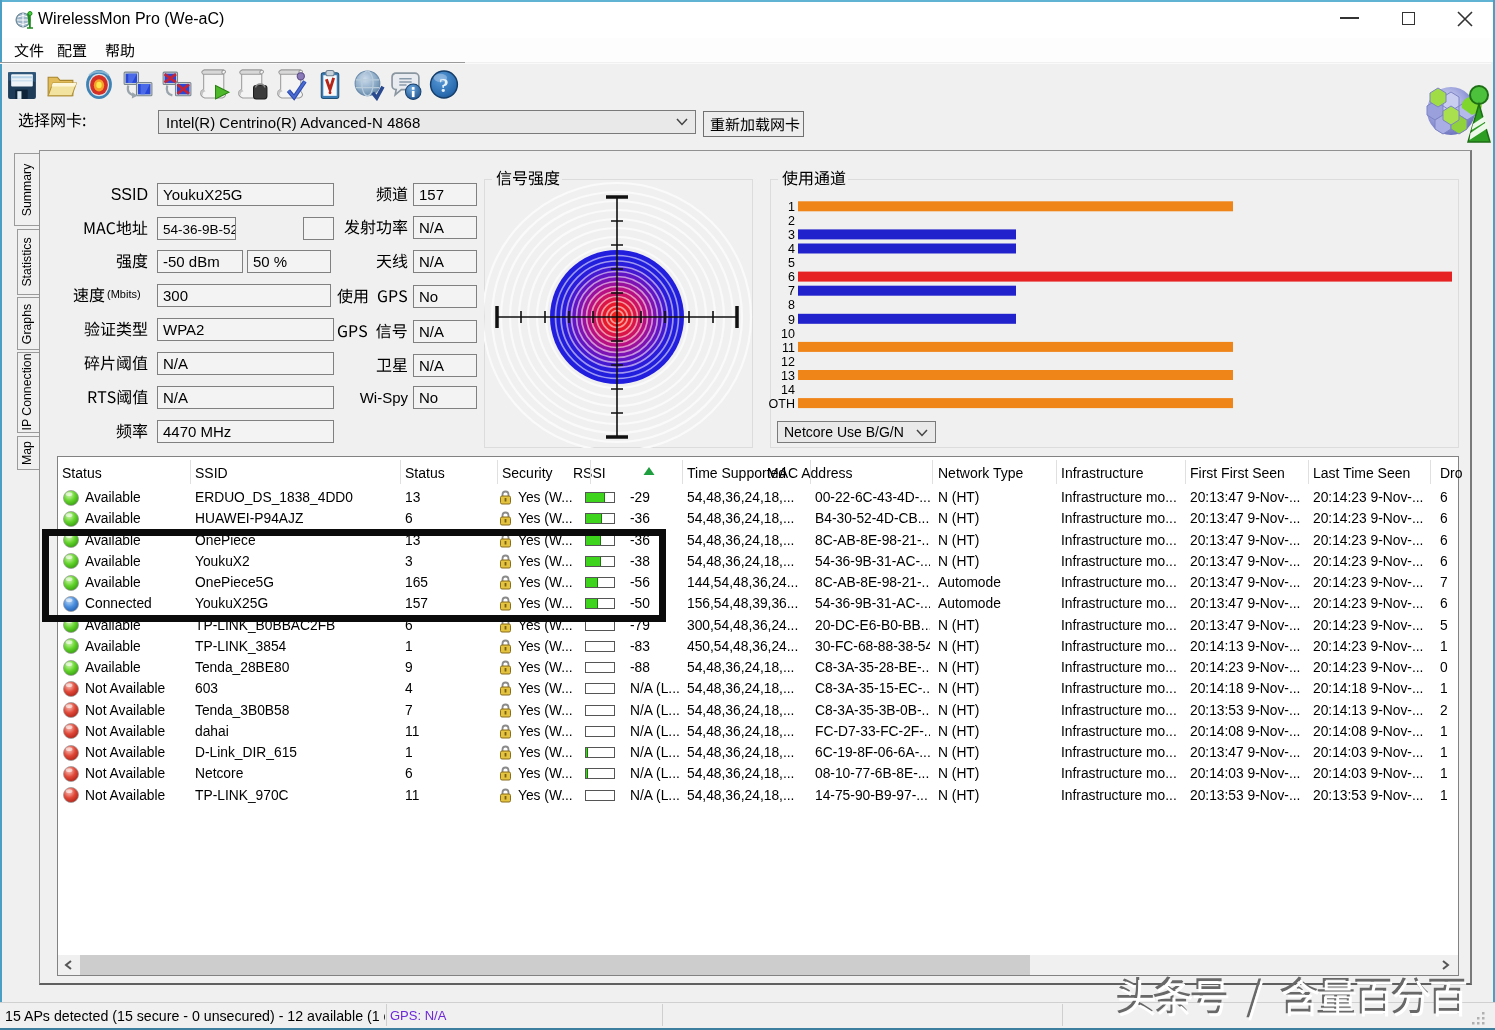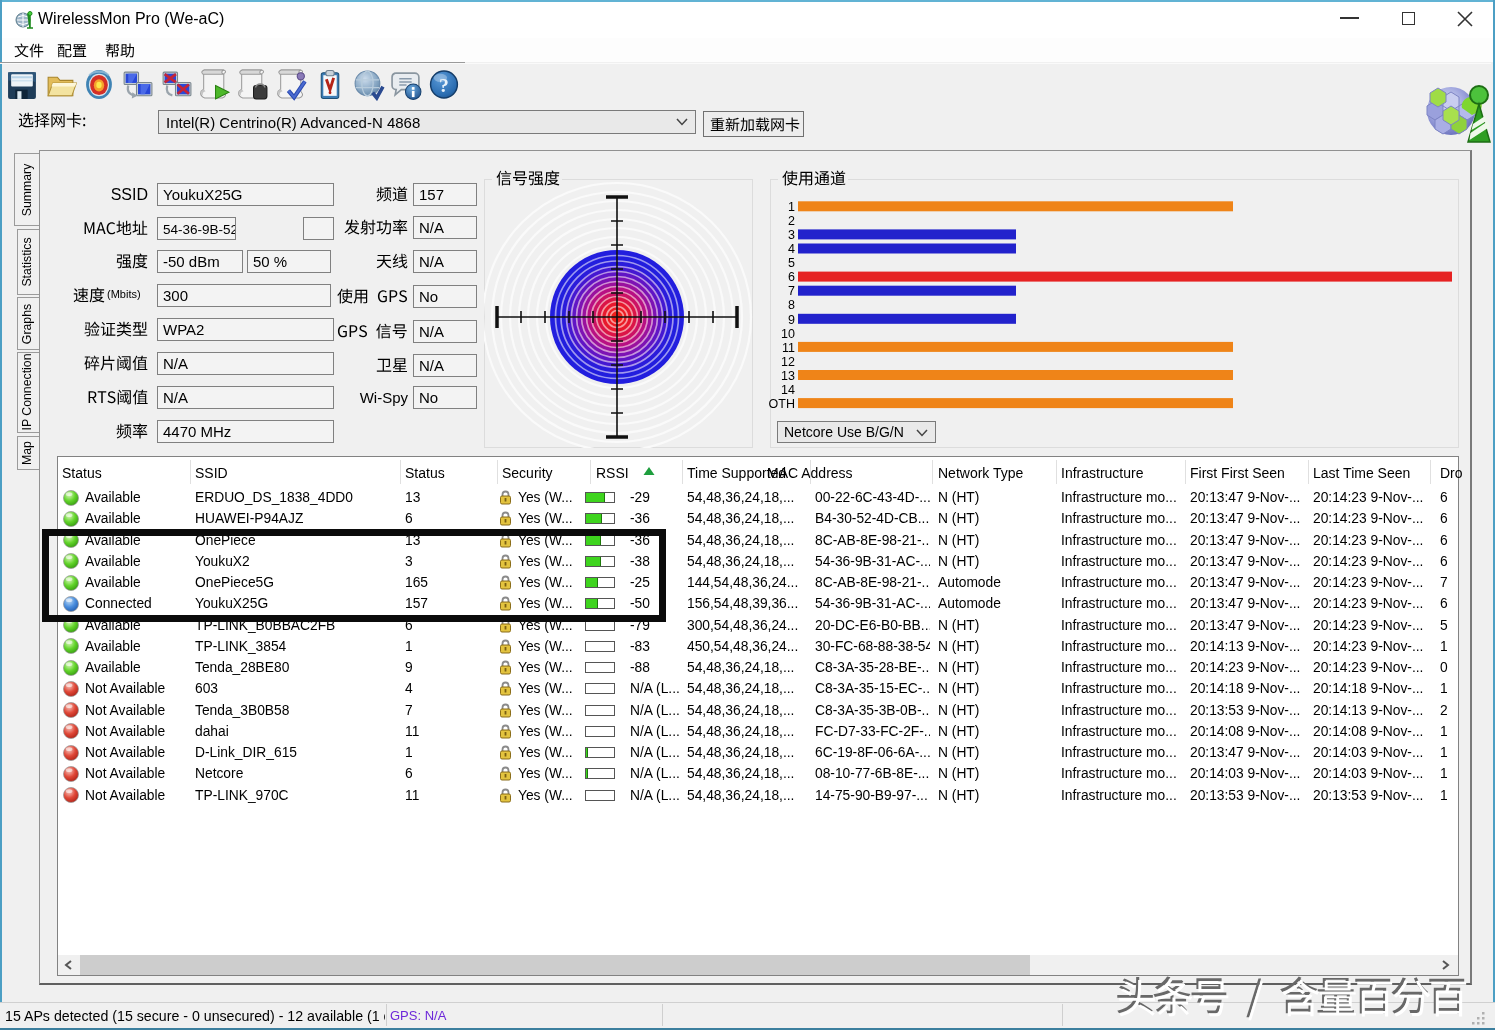--- a/index.html
+++ b/index.html
@@ -371,21 +371,21 @@
 <div class="abs" style="left:777px;top:421px;width:159px;height:22px;border:1px solid #7a7a7a;background:#e9e9e9"></div>
 <div class="abs" style="left:784px;top:424px;font-size:14px;color:#000">Netcore Use B/G/N</div>
 <svg class="abs" style="left:916px;top:429px" width="12" height="8">
     <path d="M1 1 L6 6.5 L11 1" stroke="#444" stroke-width="1.5" fill="none"></path>
   </svg>
 <div class="abs" style="left:57px;top:456px;width:1402px;height:520px;border:1px solid #828282;background:#ffffff"></div>
 <div class="hlabel" style="left:62px;top:465px">Status</div>
 <div class="hlabel" style="left:195px;top:465px">SSID</div>
 <div class="hlabel" style="left:405px;top:465px">Status</div>
 <div class="hlabel" style="left:502px;top:465px">Security</div>
-<div class="hlabel" style="left:596px;top:465px">RSSI</div>
+<div class="hlabel" style="left:573px;top:465px">RSSI</div>
 <div class="hlabel" style="left:687px;top:465px">Time Supported</div>
 <div class="hlabel" style="left:767px;top:465px">MAC Address</div>
 <div class="hlabel" style="left:938px;top:465px">Network Type</div>
 <div class="hlabel" style="left:1061px;top:465px">Infrastructure</div>
 <div class="hlabel" style="left:1190px;top:465px">First First Seen</div>
 <div class="hlabel" style="left:1313px;top:465px">Last Time Seen</div>
 <div class="hlabel" style="left:1440px;top:465px">Dro</div>
 <div class="abs" style="left:190px;top:460px;width:1px;height:24px;background:#e0e0e0"></div>
 <div class="abs" style="left:400px;top:460px;width:1px;height:24px;background:#e0e0e0"></div>
 <div class="abs" style="left:497px;top:460px;width:1px;height:24px;background:#e0e0e0"></div>
@@ -535,21 +535,21 @@
 <div class="cell" style="left:195px;top:575.1px;width:200px">OnePiece5G</div>
 <div class="cell" style="left:405px;top:575.1px">165</div>
 <svg class="abs" style="left:499px;top:575.1px" width="13" height="15">
 <path d="M3.5 6 V4.5 a3 3 0 0 1 6 0 V6" fill="none" stroke="#8a8a8a" stroke-width="1.8"></path>
 <rect x="1.5" y="6" width="10" height="8" rx="1.5" fill="#e3c33f" stroke="#8a6d1a"></rect>
 <rect x="5.6" y="8" width="1.8" height="3.5" fill="#7a5f12"></rect>
   </svg>
 <div class="cell" style="left:518px;top:575.1px">Yes (W...</div>
 <div class="abs" style="left:585px;top:577.1px;width:30px;height:11px;border:1px solid #555;background:#fff"></div>
 <div class="abs" style="left:586px;top:578.1px;width:12px;height:9px;background:#3ed41e;border-right:1px solid #1d7a0a"></div>
-<div class="cell" style="left:630px;top:575.1px">-25</div>
+<div class="cell" style="left:630px;top:575.1px">-56</div>
 <div class="cell" style="left:687px;top:575.1px;width:118px">144,54,48,36,24...</div>
 <div class="cell" style="left:815px;top:575.1px;width:115px">8C-AB-8E-98-21-...</div>
 <div class="cell" style="left:938px;top:575.1px">Automode</div>
 <div class="cell" style="left:1061px;top:575.1px">Infrastructure mo...</div>
 <div class="cell" style="left:1190px;top:575.1px">20:13:47 9-Nov-...</div>
 <div class="cell" style="left:1313px;top:575.1px">20:14:23 9-Nov-...</div>
 <div class="cell" style="left:1440px;top:575.1px">7</div>
 <svg class="abs" style="left:63px;top:595.9px" width="16" height="16" viewBox="0 0 17 17">
 <defs>
       <radialGradient id="b5" cx="0.38" cy="0.3" r="0.8">

